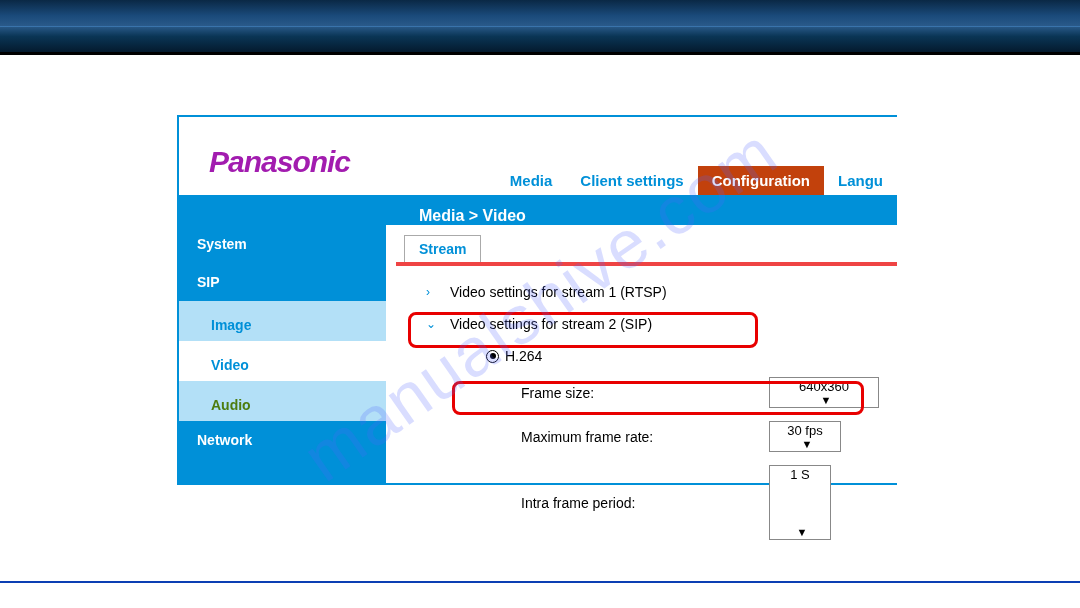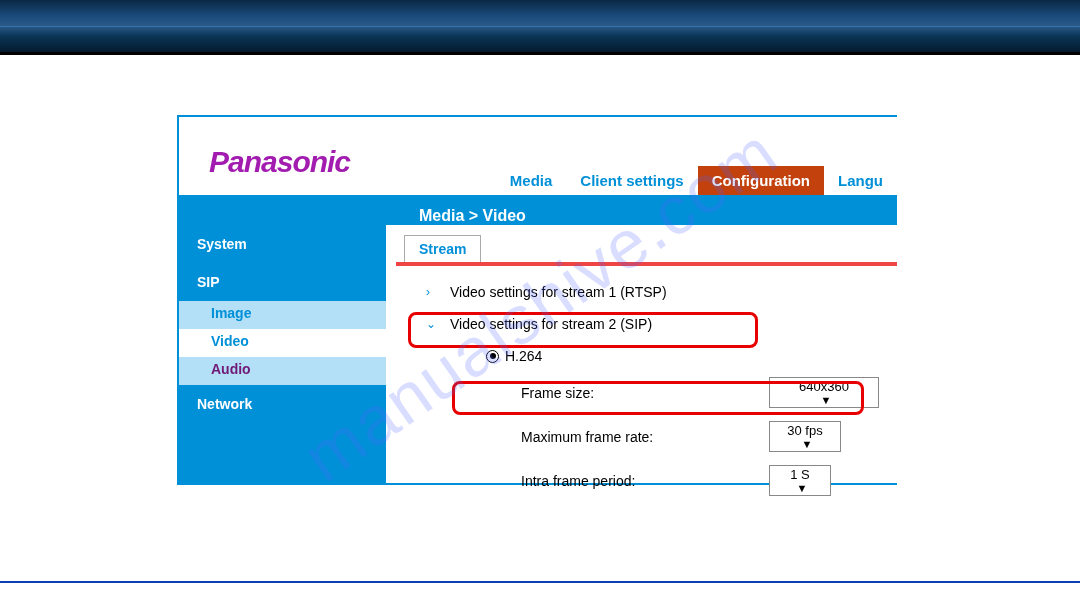--- a/index.html
+++ b/index.html
@@ -109,36 +109,36 @@
       background: #0090d8;
       color: #fff;
     }
     .sidebar-item {
       padding: 11px 18px;
       font-weight: bold;
       font-size: 14px;
       cursor: pointer;
     }
     .sidebar-subitem {
-      padding: 4px 18px 8px 32px;
+      padding: 16px 18px 8px 32px;
       font-weight: bold;
       font-size: 14px;
       cursor: pointer;
     }
     .sidebar-subitem.sub-image {
       background: #b3e0f7;
       color: #0090d8;
     }
     .sidebar-subitem.sub-video {
       background: #ffffff;
       color: #0090d8;
     }
     .sidebar-subitem.sub-audio {
       background: #b3e0f7;
-      color: #701a75;
+      color: #4d7c0f;
     }
     .main-panel {
       flex: 1;
       background: #fff;
       padding: 10px 0 0 10px;
       position: relative;
     }
     .tab-container {
       border-bottom: 4px solid #ef4444;
       display: flex;
@@ -220,21 +220,21 @@
       font-size: 13px;
       display: inline-flex;
       align-items: center;
       justify-content: space-between;
       background: #fff;
       cursor: pointer;
       flex-direction: column;
     }
     .select-box.wide { width: 110px; }
     .select-box.med { width: 72px; }
-    .select-box.sm { width: 62px; }
+    .select-box.sm { width: 62px; gap: 44px; }
     .chevron-down {
       font-size: 11px;
       margin-left: 4px;
     }
     .highlight-box-2 {
       position: absolute;
       border: 3px solid #e80000;
       border-radius: 8px;
       top: 156px;
       left: 66px;

